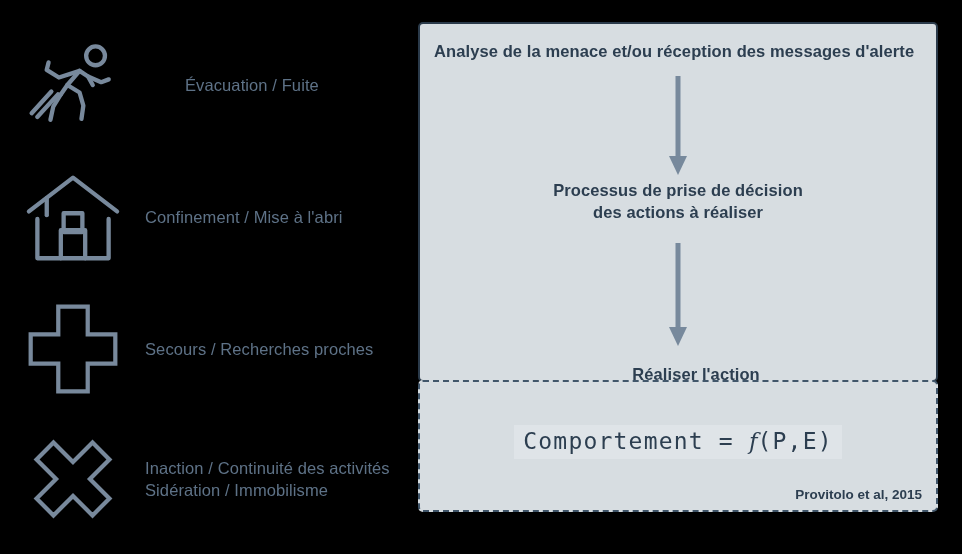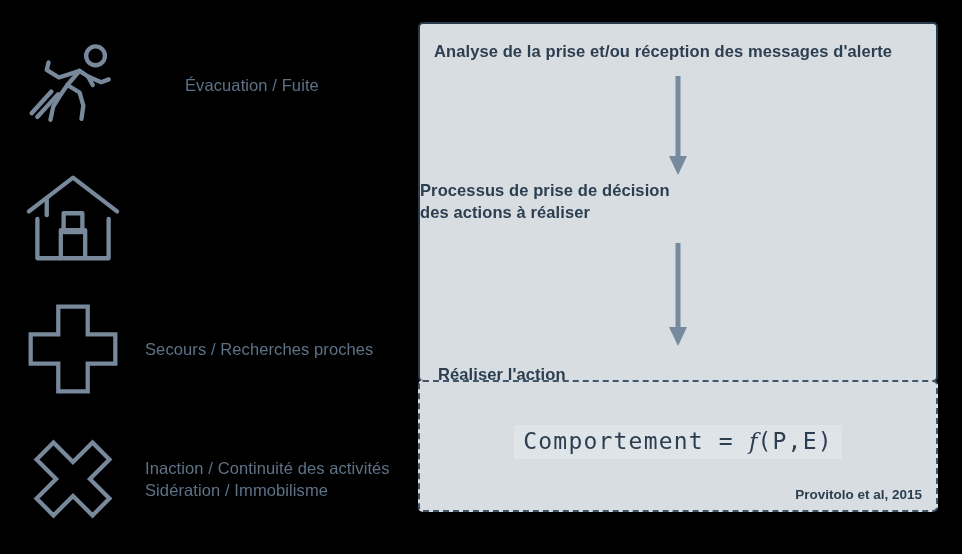--- a/index.html
+++ b/index.html
@@ -78,21 +78,21 @@
     box-sizing: border-box;
     background: #d7dde1;
     border: 2px dashed #41566a;
     border-radius: 5px;
   }
 
   .step {
     position: absolute;
     left: 0;
     width: 100%;
-    text-align: left;
+    text-align: center;
     color: #2c3e50;
     font-weight: bold;
     font-size: 16.5px;
     line-height: 22px;
     letter-spacing: 0.1px;
     white-space: pre-line;
   }
   #step-1 { top: 16px; text-align: left; padding-left: 14px; box-sizing: border-box; }
   #step-2 { top: 155px; }
   #step-3 { top: 339px; margin-left: 18px; }
@@ -164,20 +164,21 @@
     <div class="legend-row r1">
       <div class="legend-icon">
         <svg width="94" height="90" viewBox="0 0 100 96" fill="none" stroke="#78899c" stroke-width="4.6" stroke-linecap="round" stroke-linejoin="round">
           <path d="M3 42 L50 6 L97 42"></path>
           <path d="M22 28 L22 46"></path>
           <path d="M12 50 L12 92 L88 92 L88 50"></path>
           <rect x="40" y="44" width="20" height="20"></rect>
           <path d="M37 92 L37 62 L63 62 L63 92"></path>
         </svg>
       </div>
+      <div class="legend-label">Confinement / Mise à l'abri</div>
     </div>
 
     <div class="legend-row r3">
       <div class="legend-icon">
         <svg width="92" height="92" viewBox="0 0 100 100" fill="none" stroke="#78899c" stroke-width="4.6" stroke-linejoin="miter">
           <g transform="rotate(45 50 50)">
             <path d="M37 7 H63 V37 H93 V63 H63 V93 H37 V63 H7 V37 H37 Z"></path>
           </g>
         </svg>
       </div>
@@ -190,21 +191,21 @@
         <svg width="92" height="92" viewBox="0 0 100 100" fill="none" stroke="#78899c" stroke-width="4.6" stroke-linejoin="miter">
           <path d="M34 4 H66 V34 H96 V66 H66 V96 H34 V66 H4 V34 H34 Z"></path>
         </svg>
       </div>
       <div class="legend-label">Secours / Recherches proches</div>
     </div>
   </div>
 
   <div id="panel-process">
 
-    <div class="step" id="step-1">Analyse de la prise et/ou réception des messages d'alerte</div>
+    <div class="step" id="step-1">Analyse de la menace et/ou réception des messages d'alerte</div>
 
     <div class="flow-arrow" id="arrow-1">
       <svg width="22" height="100" viewBox="0 0 22 100">
         <path d="M11 0 L11 82" stroke="#77899c" stroke-width="5" fill="none"></path>
         <path d="M2 80 L20 80 L11 99 Z" fill="#77899c"></path>
       </svg>
     </div>
 
     <div class="step" id="step-2">Processus de prise de décision
 des actions à réaliser</div>

